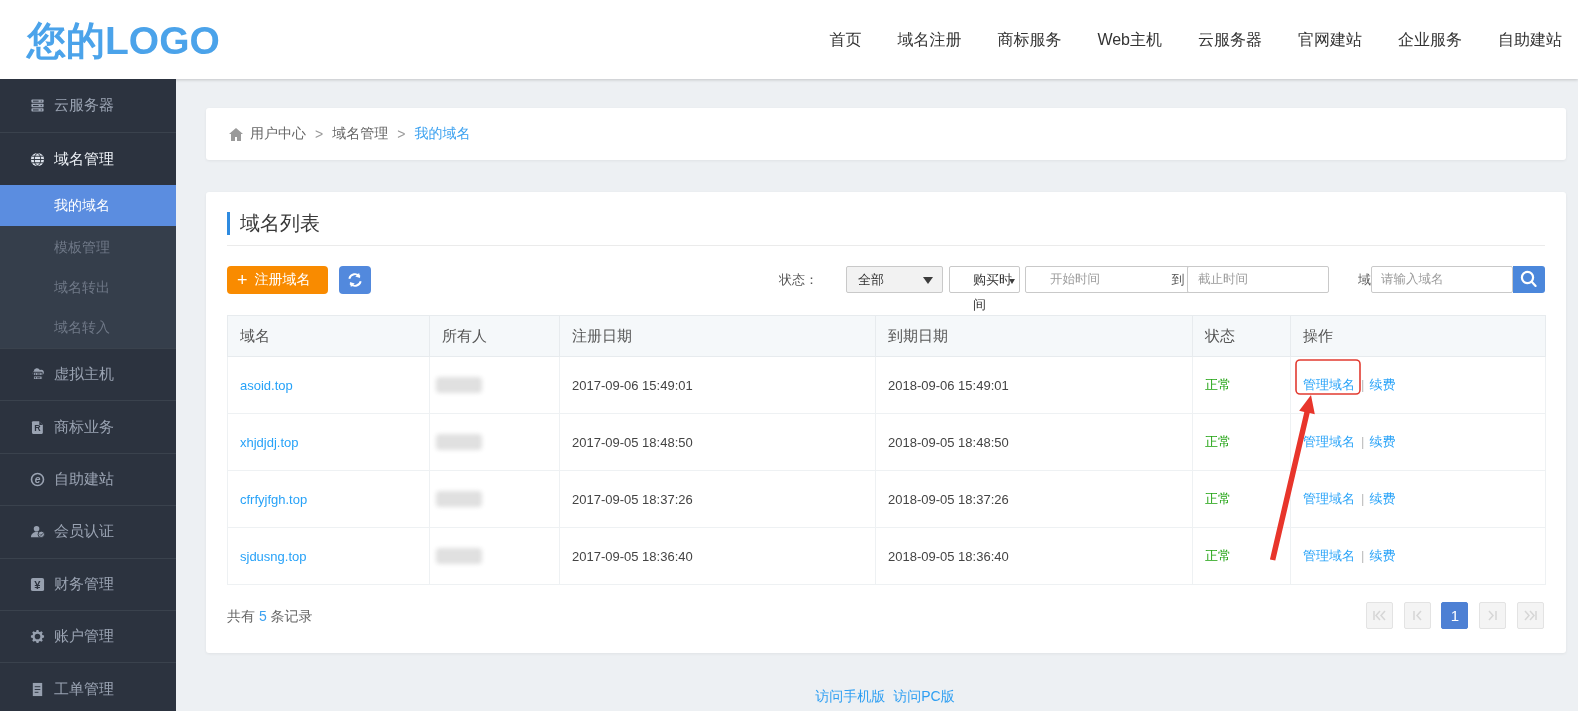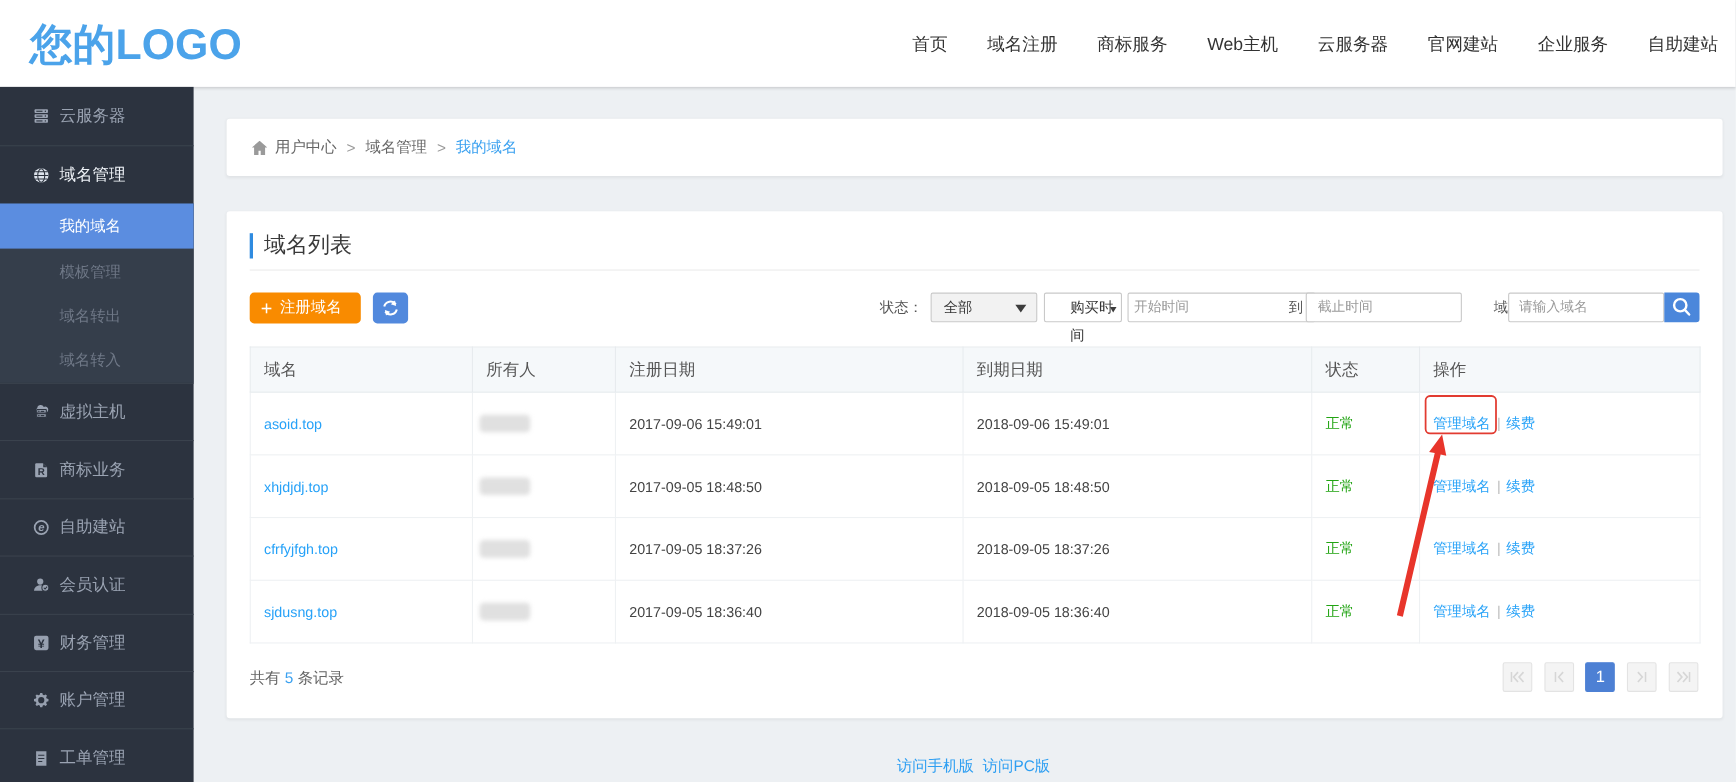--- a/index.html
+++ b/index.html
@@ -222,24 +222,24 @@
       </div>
     <div id="btn-refresh"><svg width="16" height="16" viewBox="0 0 16 16" style="margin:6px 8px">
           <g fill="none" stroke="#fff" stroke-width="1.9">
             <path d="M13.7 9.3 A5.9 5.9 0 0 1 3.2 11.4"></path>
             <path d="M2.3 6.7 A5.9 5.9 0 0 1 12.8 4.6"></path>
           </g>
           <path fill="#fff" d="M12.1 1.1 L13.1 6.1 L8.3 4.6 Z"></path>
           <path fill="#fff" d="M3.9 14.9 L2.9 9.9 L7.7 11.4 Z"></path>
         </svg></div>
 
-    <span class="flabel" style="left:594px">状态：</span>
+    <span class="flabel" style="left:573px">状态：</span>
     <div class="fsel" style="left:640px;width:97px;padding-left:11px;background:#f2f2f2">全部<span class="caret"></span></div>
     <div class="fsel" style="left:743px;width:71px;padding-left:23px">购买时间<span class="caret" style="right:4px;top:12px;border-left-width:3.5px;border-right-width:3.5px;border-top-width:5.5px"></span></div>
-    <div class="finput" style="left:819px;width:171px;padding-left:5px">开始时间</div>
+    <div class="finput" style="left:819px;width:171px;padding-left:24px">开始时间</div>
     <span class="flabel" style="left:965.6px">到</span>
     <div class="finput" style="left:981px;width:142px;padding-left:10px">截止时间</div>
     <span class="flabel" style="left:1152px">域名：</span>
     <div class="finput" style="left:1165px;width:142px;padding-left:9px">请输入域名</div>
     <div id="btn-search"><svg width="32" height="27" viewBox="0 0 32 27">
           <circle cx="14.5" cy="11.5" r="5.6" fill="none" stroke="#fff" stroke-width="2.2"></circle>
           <line x1="18.7" y1="15.7" x2="22.6" y2="19.9" stroke="#fff" stroke-width="2.2" stroke-linecap="round"></line>
         </svg></div>
   </div>
 

